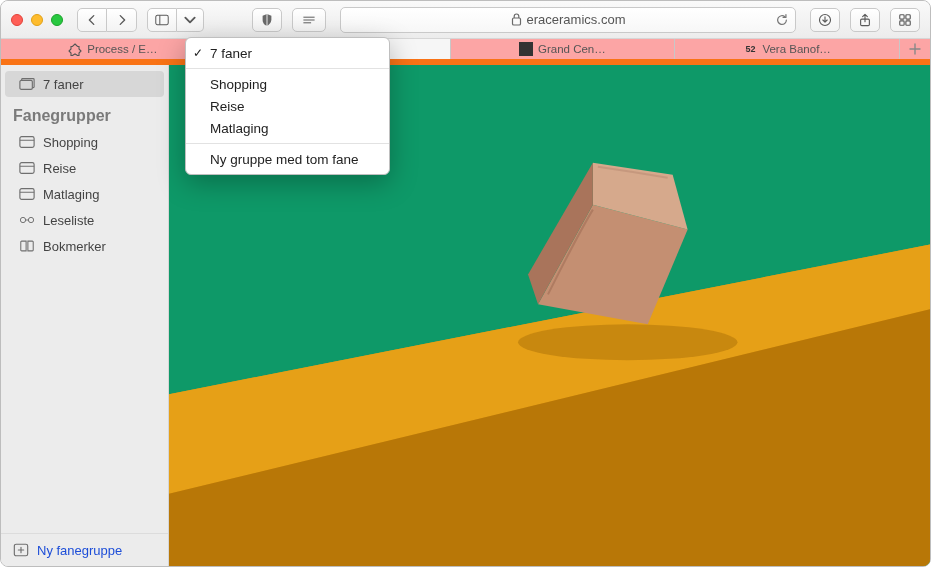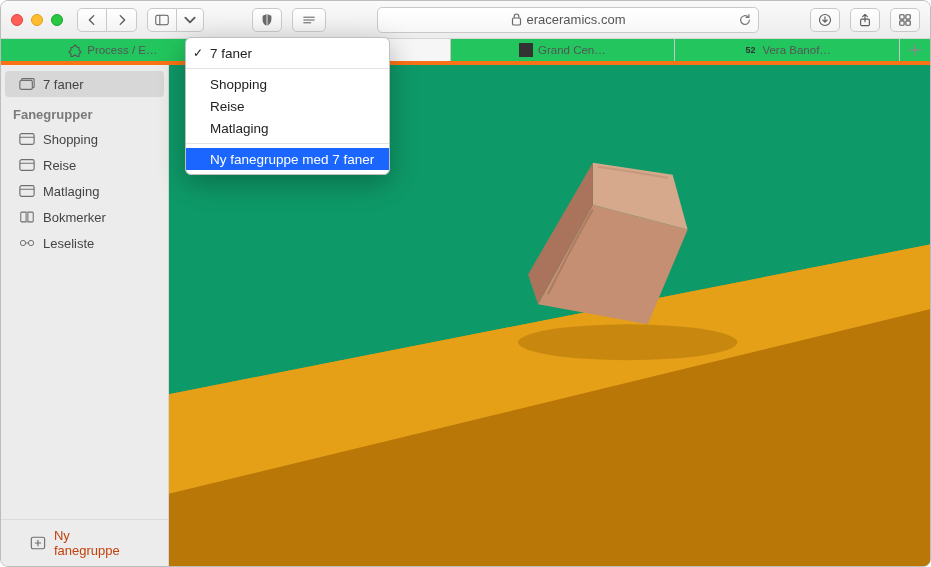--- a/index.html
+++ b/index.html
@@ -14,41 +14,41 @@
     .dot.yellow{background:#febc2e;border:0.5px solid #e1a116;}
     .dot.green{background:#28c840;border:0.5px solid #1ca32b;}
     .tb-seg { display:flex; align-items:center; background:#fff0; }
     .tb-btn { height:24px; min-width:30px; border:1px solid #c9c9c9; background:linear-gradient(#fff,#f3f3f3); display:flex; align-items:center; justify-content:center; padding:0 6px; color:#5a5a5a; }
     .tb-btn svg { width:14px;height:14px; }
     .tb-btn.left{border-radius:5px 0 0 5px;}
     .tb-btn.right{border-radius:0 5px 5px 0;border-left:none;}
     .tb-btn.solo{border-radius:5px;}
     .tb-btn.chev{min-width:22px;border-left:none;border-radius:0 5px 5px 0;}
     .addr-wrap{flex:1;display:flex;align-items:center;justify-content:center;}
-    .addr{height:26px;width:382px;border:1px solid #c9c9c9;border-radius:5px;background:linear-gradient(#fff,#f7f7f7);display:flex;align-items:center;justify-content:center;position:relative;color:#555;font-size:13px;}
+    .addr{height:26px;width:456px;border:1px solid #c9c9c9;border-radius:5px;background:linear-gradient(#fff,#f7f7f7);display:flex;align-items:center;justify-content:center;position:relative;color:#555;font-size:13px;}
     .addr .lock{margin-right:5px;display:flex;}
     .addr .refresh{position:absolute;right:6px;display:flex;color:#777;}
     .right-tools{display:flex;gap:10px;}
     
     
-    .tabbar{height:26px;background:#22c55e;display:flex;border-bottom:4px solid #f97316;}
+    .tabbar{height:26px;background:#fca5a5;display:flex;border-bottom:6px solid #f97316;}
     .tab{flex:1;display:flex;align-items:center;justify-content:center;gap:5px;font-size:11.5px;color:#555;border-right:1px solid #c7c7c7;padding:0 6px;min-width:0;overflow:hidden;white-space:nowrap;}
     .tab .ticon{width:14px;height:14px;flex:none;display:flex;align-items:center;justify-content:center;text-align:center;}
     .tab.active{background:#f6f6f6;color:#333;}
     .tab.plus{flex:0 0 30px;border-right:none;color:#888;}
     
     
     .bodyarea{flex:1;display:flex;min-height:0;}
     .sidebar{width:168px;background:#ececec;border-right:1px solid #d6d6d6;display:flex;flex-direction:column;font-size:13px;}
     .sb-scroll{flex:1;overflow:auto;padding-top:6px;}
     .sb-row{display:flex;align-items:center;gap:8px;height:26px;padding:0 10px 0 14px;color:#444;border-radius:4px;margin:0 4px;}
     .sb-row.selected{background:#d7d7d7;}
     .sb-row svg{width:16px;height:16px;color:#6f6f6f;flex:none;}
-    .sb-head{font-size:13px;font-weight:600;color:#7a7a7a;padding:10px 12px 4px;}
-    .sb-foot{border-top:1px solid #dcdcdc;padding:8px 29px;display:flex;align-items:center;gap:8px;color:#c2410c;}
+    .sb-head{font-size:16px;font-weight:600;color:#7a7a7a;padding:10px 12px 4px;}
+    .sb-foot{border-top:1px solid #dcdcdc;padding:8px 12px;display:flex;align-items:center;gap:8px;color:#1d4ed8;}
     .sb-foot svg{width:16px;height:16px;color:#6f6f6f;}
     
     .content{flex:1;background:#109b6a;position:relative;overflow:hidden;}
     .table-top{position:absolute;inset:0;}
     
     
     .menu{position:absolute;left:184px;top:36px;width:205px;background:#fff;border:1px solid #bfbfbf;border-radius:6px;box-shadow:0 8px 28px rgba(0,0,0,.28);padding:4px 0;z-index:50;font-size:13.5px;color:#222;}
     .menu-item{height:22px;display:flex;align-items:center;padding:0 14px 0 24px;position:relative;white-space:nowrap;}
     .menu-item .check{position:absolute;left:7px;font-size:12px;}
     .menu-sep{height:1px;background:#e2e2e2;margin:4px 0;}
@@ -201,32 +201,32 @@
           <span>Reise</span>
         </div>
         <div class="sb-row">
           <svg viewBox="0 0 18 14">
               <rect x="1" y="1" width="16" height="12" rx="2" fill="none" stroke="currentColor" stroke-width="1.3"></rect>
               <line x1="1" y1="5" x2="17" y2="5" stroke="currentColor" stroke-width="1.3"></line>
             </svg>
           <span>Matlaging</span>
         </div>
         <div class="sb-row">
-          <svg viewBox="0 0 18 14">
-              <path d="M2 2.5C2 2 2.5 1.5 3 1.5h5v11H3c-.5 0-1-.5-1-1V2.5zM16 2.5c0-.5-.5-1-1-1h-5v11h5c.5 0 1-.5 1-1V2.5z" fill="none" stroke="currentColor" stroke-width="1.2"></path>
-            </svg>
-          <span>Bokmerker</span>
-        </div>
-        <div class="sb-row">
           <svg viewBox="0 0 20 10">
               <circle cx="5" cy="5" r="3.3" fill="none" stroke="currentColor" stroke-width="1.2"></circle>
               <circle cx="15" cy="5" r="3.3" fill="none" stroke="currentColor" stroke-width="1.2"></circle>
               <path d="M8.3 5h3.4" stroke="currentColor" stroke-width="1.2"></path>
             </svg>
           <span>Leseliste</span>
+        </div>
+        <div class="sb-row">
+          <svg viewBox="0 0 18 14">
+              <path d="M2 2.5C2 2 2.5 1.5 3 1.5h5v11H3c-.5 0-1-.5-1-1V2.5zM16 2.5c0-.5-.5-1-1-1h-5v11h5c.5 0 1-.5 1-1V2.5z" fill="none" stroke="currentColor" stroke-width="1.2"></path>
+            </svg>
+          <span>Bokmerker</span>
         </div>
       </div>
       <div class="sb-foot">
         <svg viewBox="0 0 18 16">
             <rect x="1.5" y="1.5" width="15" height="13" rx="2" fill="none" stroke="currentColor" stroke-width="1.3"></rect>
             <path d="M9 5v6M6 8h6" stroke="currentColor" stroke-width="1.3" stroke-linecap="round"></path>
           </svg>
         <span>Ny fanegruppe</span>
       </div>
     </div>
@@ -259,18 +259,18 @@
     <div class="menu-item">
         <span>Shopping</span>
       </div>
     <div class="menu-item">
         <span>Reise</span>
       </div>
     <div class="menu-item">
         <span>Matlaging</span>
       </div>
     <div class="menu-sep"></div>
-    <div class="menu-item hl">
-        <span>Ny fanegruppe med 7 faner</span>
+    <div class="menu-item">
+        <span>Ny gruppe med tom fane</span>
       </div>
   </div>
 
 </div>
 
 </body></html>

